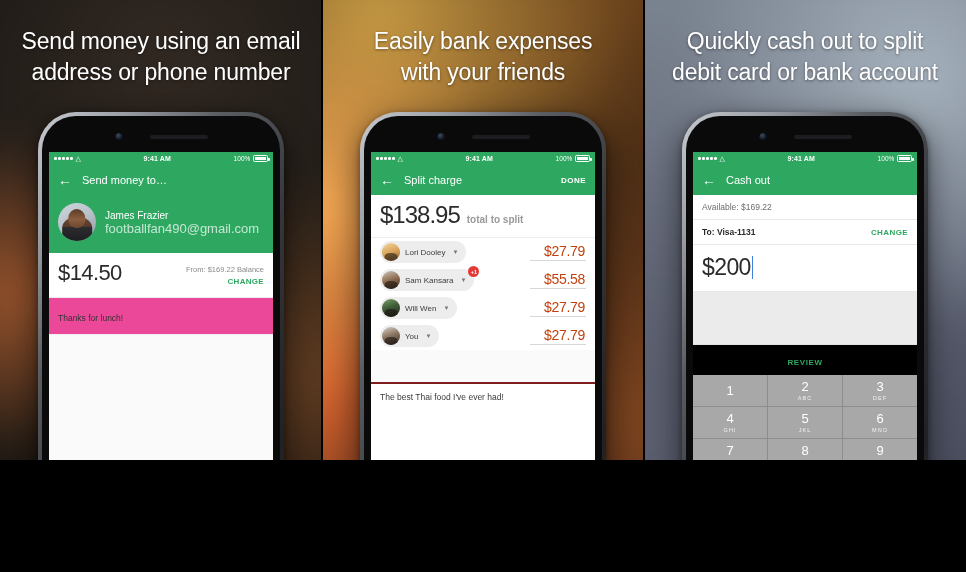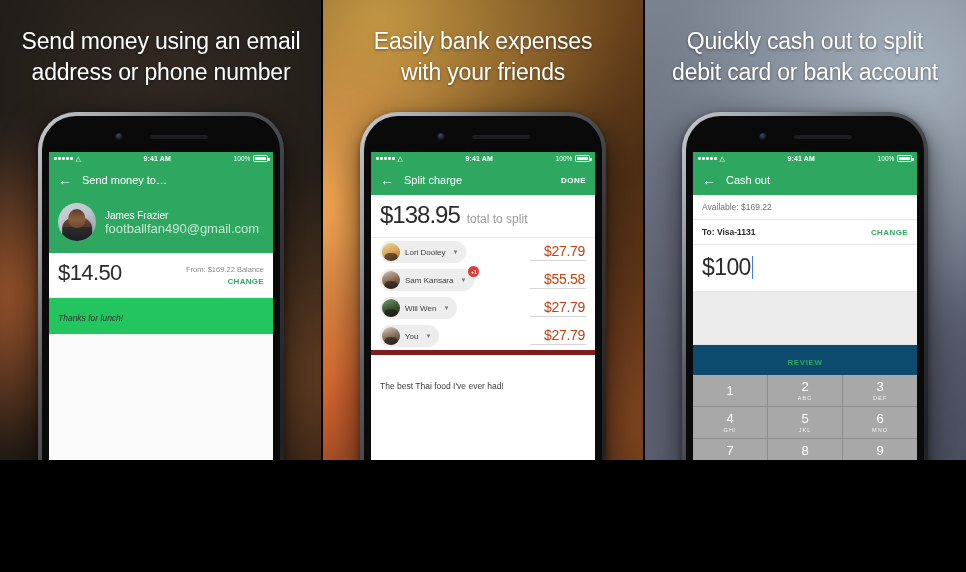--- a/index.html
+++ b/index.html
@@ -136,29 +136,29 @@
 
   .amountrow{
     background:#fff; display:flex; align-items:flex-start; justify-content:space-between;
     padding:7px 9px 9px 9px; border-bottom:1px solid #ececec;
   }
   .amt-big{ font-size:22px; font-weight:400; color:#2b2b2b; letter-spacing:-0.6px; line-height:26px; }
   .amt-right{ text-align:right; padding-top:4px; }
   .amt-from{ font-size:7.5px; color:#8a8a8a; line-height:11px; }
   .amt-change{ font-size:8px; color:#2ea861; font-weight:700; letter-spacing:0.3px; line-height:13px; }
 
-  .notearea{ background:#22c55e; padding:9px 9px; border-bottom:1px solid #f0f0f0;font-style:italic; }
+  .notearea{ background:#ec4899; padding:9px 9px; border-bottom:1px solid #f0f0f0; }
   .notetext{ font-size:8.5px; color:#333; }
 
   .filler{ background:#fafafa; flex:1; }
 
   
   .totalrow{ background:#fff; padding:6px 9px 8px 9px; display:flex; align-items:baseline; border-bottom:1px solid #ececec; }
   .total-big{ font-size:24px; color:#2b2b2b; letter-spacing:-1px; line-height:28px; }
-  .total-sub{ font-size:12px; color:#9a9a9a; margin-left:7px; }
+  .total-sub{ font-size:10px; color:#9a9a9a; margin-left:7px;font-weight:bold; }
 
   .splitlist{ background:#fff; }
   .splitrow{ display:flex; align-items:center; justify-content:space-between; padding:3px 9px; }
   .chip{
     display:flex; align-items:center; gap:5px;
     background:#ededed; border-radius:13px; padding:2px 8px 2px 2px;
     position:relative;
   }
   .chip-av{ width:18px; height:18px; border-radius:50%; flex:0 0 18px; position:relative; overflow:hidden; }
   .chip-av.a1{ background:linear-gradient(160deg,#f2d9a0 0%,#d9a45a 50%,#8a5f30 100%); }
@@ -175,39 +175,39 @@
   .badge{
     position:absolute; top:-3px; right:-5px;
     background:#e53935; color:#fff; font-size:5.5px; font-weight:700;
     border-radius:50%; width:11px; height:11px;
     display:flex; align-items:center; justify-content:center;
   }
   .split-amt{
     font-size:14px; color:#c2410c; letter-spacing:-0.3px;
     border-bottom:1px solid #d8d8d8; padding:0 1px 1px 1px; min-width:56px; text-align:right;
   }
-  .memo{ background:#fff; padding:20px 9px; border-top:5px solid #7f1d1d; }
+  .memo{ background:#fff; padding:2px 9px; border-top:2px solid #7f1d1d;margin-top:32px; }
   .memo span{ font-size:8.5px; color:#3a3a3a; }
 
   
   .listrow{
     background:#fff; padding:7px 9px; border-bottom:1px solid #e8e8e8;
     display:flex; align-items:center; justify-content:space-between;
   }
   .row-label{ font-size:8.5px; color:#6d6d6d; }
   .row-label.dark{ color:#2b2b2b; font-weight:700; }
   .row-action{ font-size:8px; color:#2ea861; font-weight:700; letter-spacing:0.4px; }
   .cashamt{
     background:#fff; padding:9px 9px 11px 9px; border-bottom:1px solid #e8e8e8;
     display:flex; align-items:center;
   }
   .cashamt .val{ font-size:23px; color:#2b2b2b; letter-spacing:-0.6px; line-height:26px; }
   .caret-bar{ width:1.6px; height:23px; background:#3e7fd8; margin-left:1px; }
   .graypad{ background:#ebebeb; height:52px; }
-  .reviewbar{ background:#0c4a6e; text-align:center; padding:6px 0; border-top:1px solid #e2e2e2; }
+  .reviewbar{ background:#000000; text-align:center; padding:6px 0; border-top:1px solid #e2e2e2; }
   .reviewbar span{ font-size:8px; font-weight:700; letter-spacing:0.6px; color:#2ea861; }
 
   .keypad{ background:#8d8d8d; display:grid; grid-template-columns:repeat(3,1fr); gap:1px; }
   .key{
     background:#a8a8a8; color:#fff; text-align:center;
     padding:5px 0 4px 0; display:flex; flex-direction:column; align-items:center; justify-content:center;
     min-height:28px;
   }
   .key .num{ font-size:13px; line-height:14px; font-weight:300; }
   .key .sub{ font-size:5.5px; letter-spacing:1px; line-height:8px; color:#f0f0f0; }
@@ -433,21 +433,21 @@
           <div class="listrow">
             <span class="row-label">Available: $169.22</span>
           </div>
 
           <div class="listrow">
             <span class="row-label dark">To: Visa-1131</span>
             <span class="row-action">CHANGE</span>
           </div>
 
           <div class="cashamt">
-            <span class="val">$100</span>
+            <span class="val">$200</span>
             <span class="caret-bar"></span>
           </div>
 
           <div class="graypad"></div>
 
           <div class="reviewbar">
             <span>REVIEW</span>
           </div>
 
           <div class="keypad">

